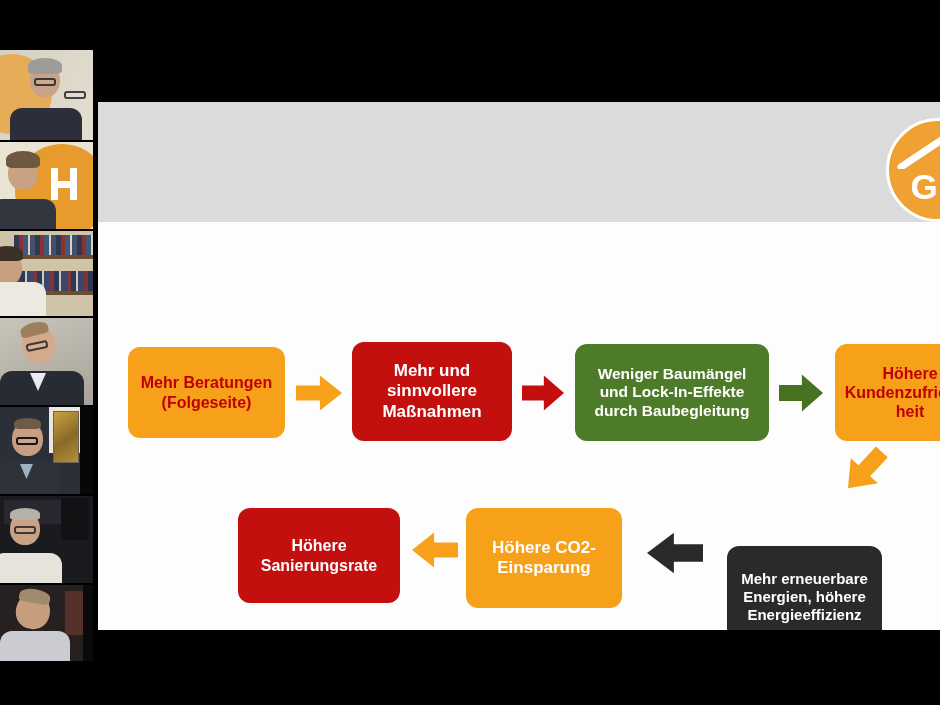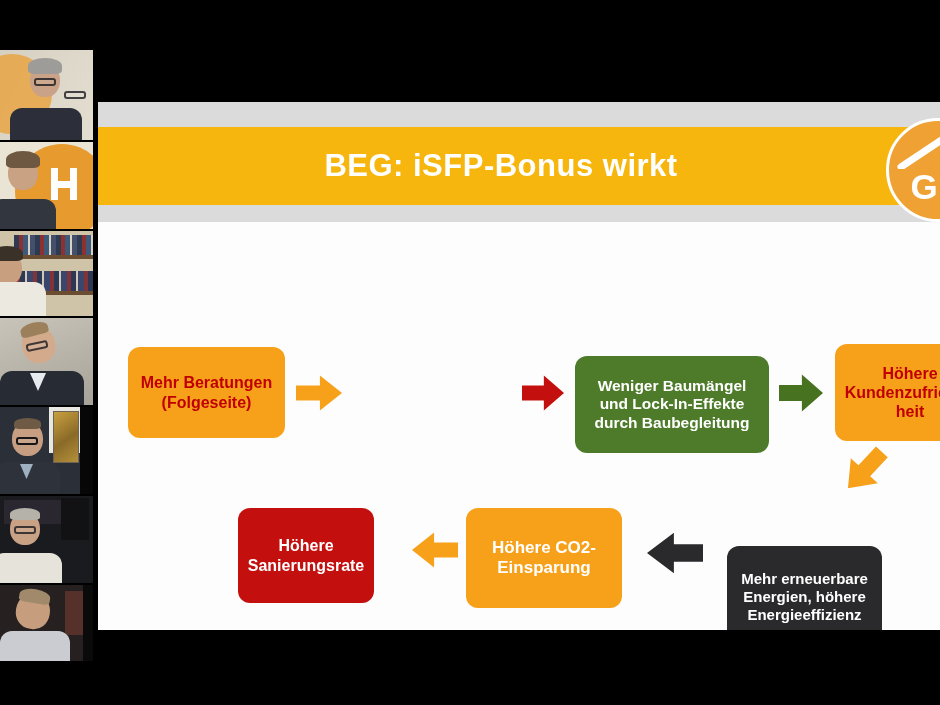--- a/index.html
+++ b/index.html
@@ -87,30 +87,30 @@
   .logo svg{position:absolute;left:6px;top:10px;}
   .logo-text{position:absolute;left:8px;top:46px;width:92px;text-align:center;color:#fff;
              font-size:35px;font-weight:bold;letter-spacing:1px;}
 
   .subtitle{position:absolute;left:110px;top:128px;width:700px;color:#3f3f3f;font-size:24px;line-height:32px;}
 
   .fbox{position:absolute;border-radius:12px;display:flex;align-items:center;justify-content:center;
         text-align:center;font-weight:bold;line-height:1.2;color:#fff;}
   .bg-orange{background:#f7a11b;}
   .bg-red{background:#c3100f;}
-  .bg-green{background:#4e7b2a;margin-top:12px;}
+  .bg-green{background:#4e7b2a;}
   .bg-dark{background:#2a2a2c;margin-top:40px;}
   .tx-red{color:#c00000;}
   .b1{left:30px;top:245px;width:157px;height:91px;font-size:16px;padding:0 2px;}
   .b2{left:254px;top:240px;width:160px;height:99px;font-size:17px;padding:0 20px;}
   .b3{left:477px;top:242px;width:194px;height:97px;font-size:15.5px;padding:0 8px;}
   .b4{left:737px;top:242px;width:150px;height:97px;font-size:16px;padding:0 6px;overflow-wrap:anywhere;}
   .b5{left:629px;top:404px;width:155px;height:101px;font-size:15px;padding:0 4px;}
   .b6{left:368px;top:406px;width:156px;height:100px;font-size:17px;padding:0 0;}
-  .b7{left:140px;top:406px;width:136px;height:95px;font-size:16px;padding:0 12px;}
+  .b7{left:140px;top:406px;width:162px;height:95px;font-size:16px;padding:0 12px;}
 
   .farrow{position:absolute;}
   .ar-right{clip-path:polygon(0 31%,52% 31%,52% 6%,100% 50%,52% 94%,52% 69%,0 69%);}
   .ar-left{clip-path:polygon(100% 31%,48% 31%,48% 6%,0 50%,48% 94%,48% 69%,100% 69%);}
   .a1{left:198px;top:271px;width:46px;height:40px;background:#f7a11b;}
   .a2{left:424px;top:271px;width:42px;height:40px;background:#c3100f;}
   .a3{left:681px;top:270px;width:44px;height:42px;background:#47721f;}
   .a4{left:742px;top:347px;width:50px;height:42px;background:#f7a11b;transform:rotate(133deg);}
   .a5{left:549px;top:428px;width:56px;height:46px;background:#2a2a2c;}
   .a6{left:314px;top:428px;width:46px;height:40px;background:#f7a11b;}
@@ -162,37 +162,37 @@
   </div>
   <div class="tile p7">
     <div class="deco a"></div>
     <div class="deco c"></div>
     <div class="head"></div>
     <div class="torso"></div>
   </div>
 
   <div class="slide">
     <div class="gray-band"></div>
-    <div class="title-bar" style="background:#F7B60D;">
-      <span>BEG: iSFP-Bonus wirkt</span>
-    </div>
 
     <div class="logo">
       <svg width="92" height="38" viewBox="0 0 92 38">
         <path d="M6 36 L48 8 L88 34" stroke="#ffffff" stroke-width="7" fill="none" stroke-linecap="round"></path>
         <rect x="64" y="4" width="9" height="15" fill="#ffffff"></rect>
       </svg>
       <div class="logo-text">GIH</div>
     </div>
 
 
     <div class="fbox bg-orange tx-red b1">
       <span>Mehr Beratungen (Folgeseite)</span>
     </div>
     <div class="farrow ar-right a1"></div>
+    <div class="fbox bg-red b2">
+      <span>Mehr und sinnvollere Maßnahmen</span>
+    </div>
     <div class="farrow ar-right a2"></div>
     <div class="fbox bg-green b3">
       <span>Weniger Baumängel und Lock-In-Effekte durch Baubegleitung</span>
     </div>
     <div class="farrow ar-right a3"></div>
     <div class="fbox bg-orange tx-red b4">
       <span>Höhere Kundenzufriedenheit</span>
     </div>
 
     <div class="farrow ar-right a4"></div>

